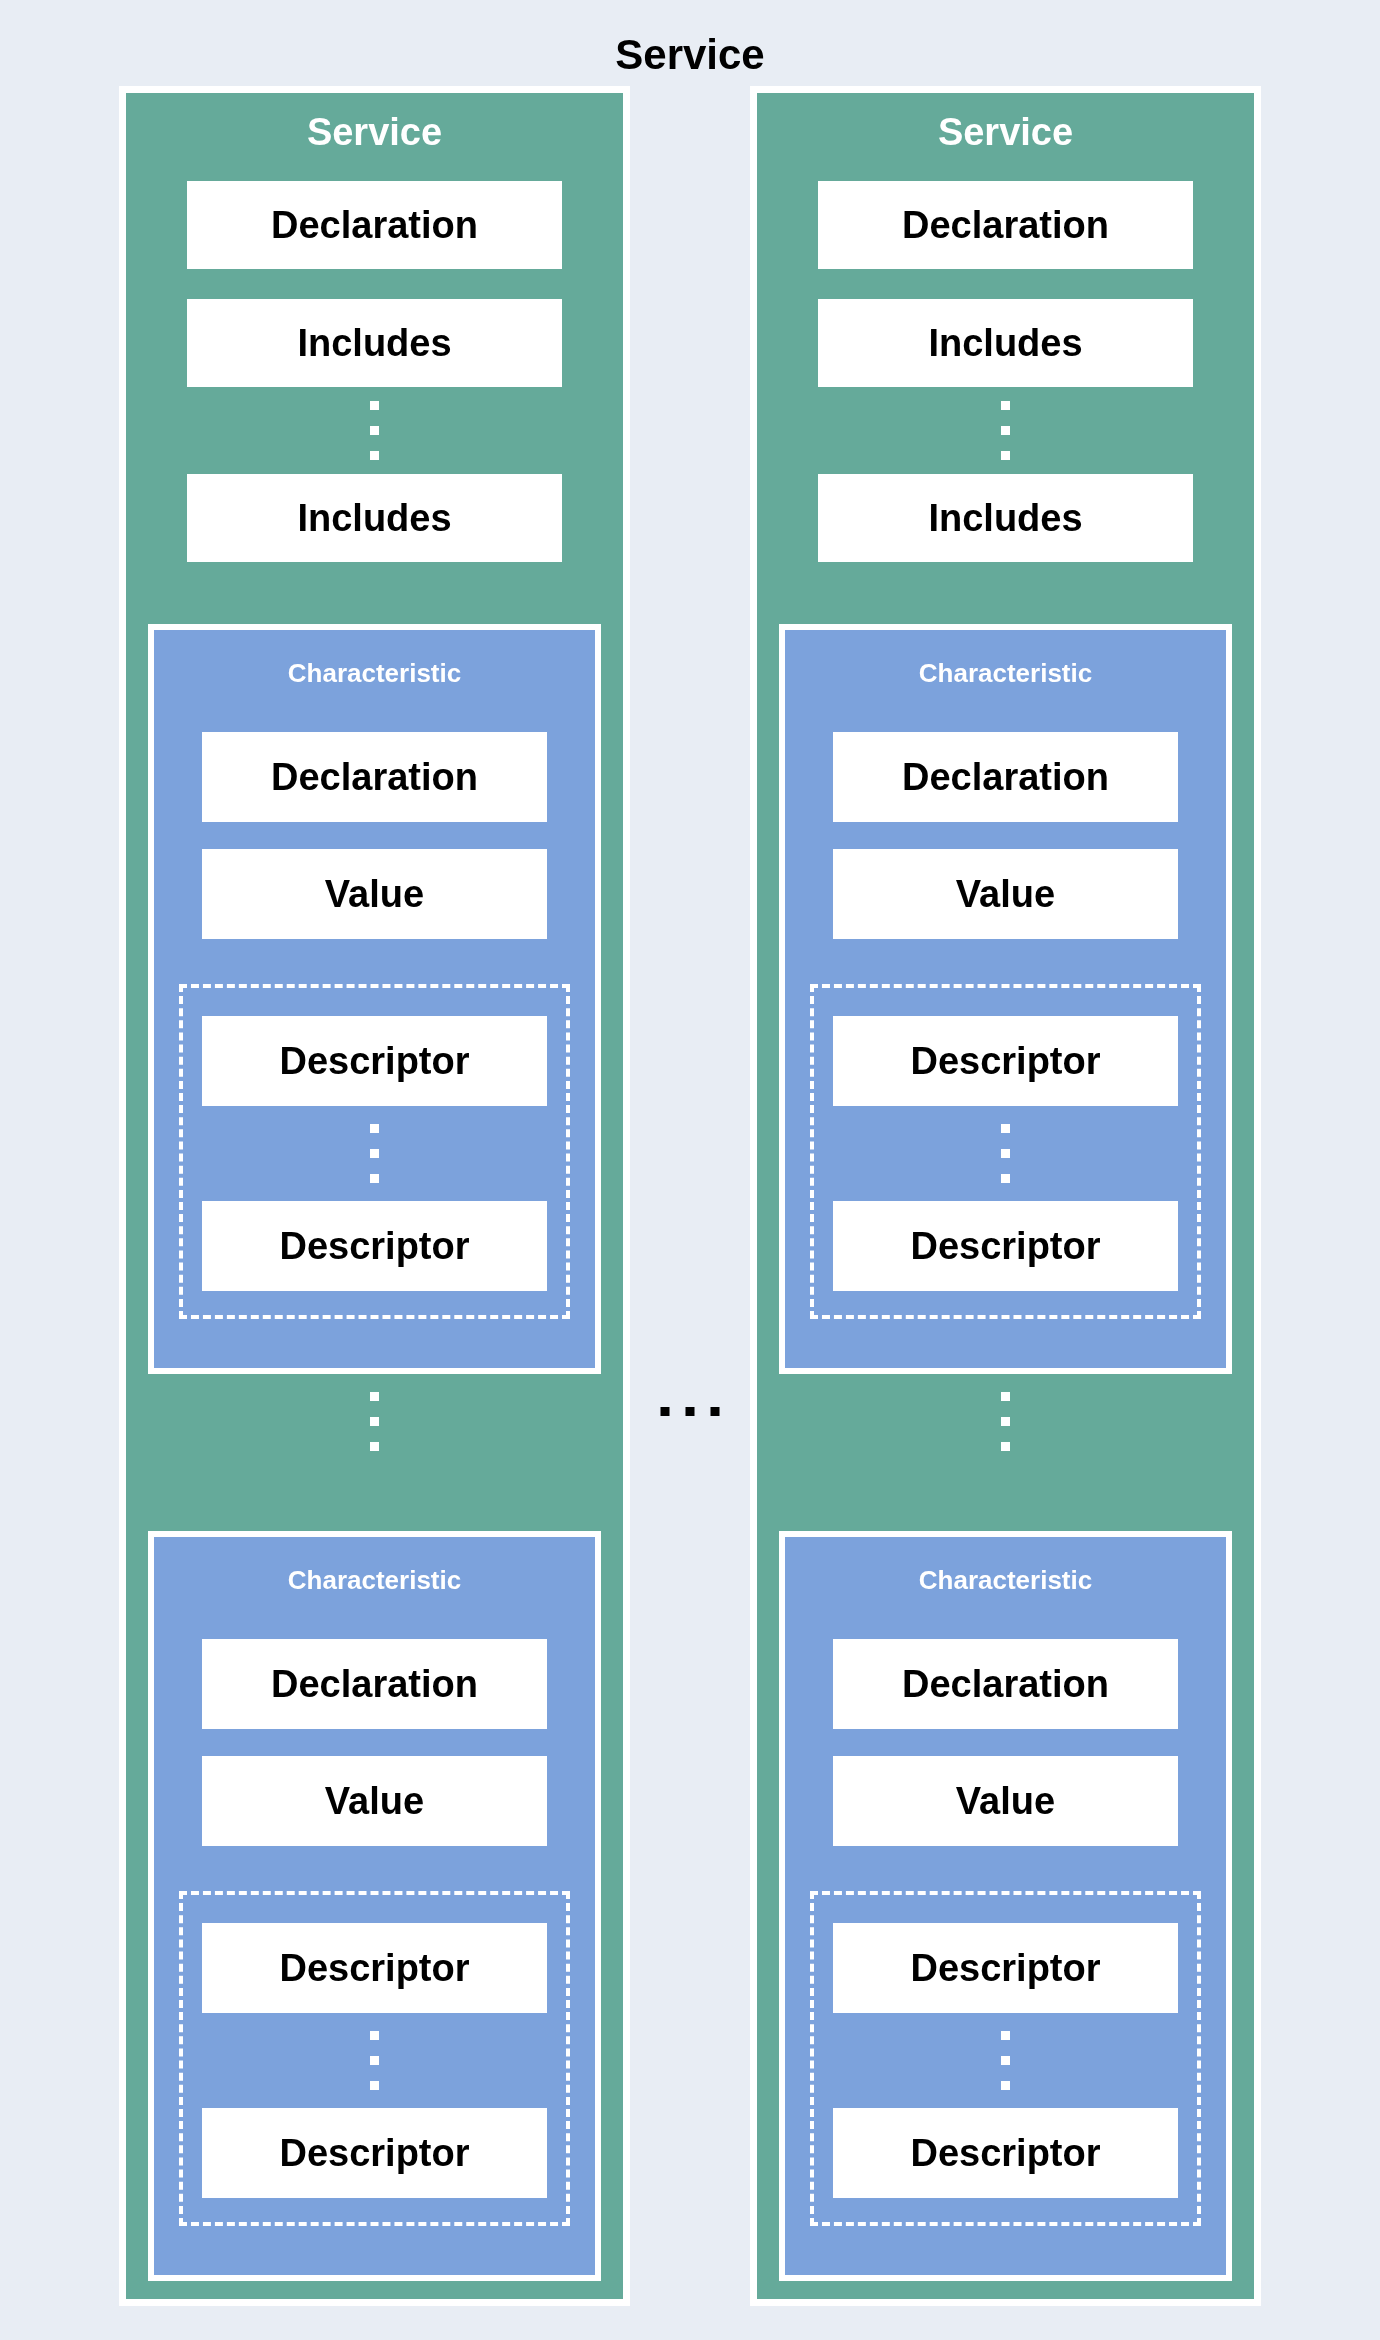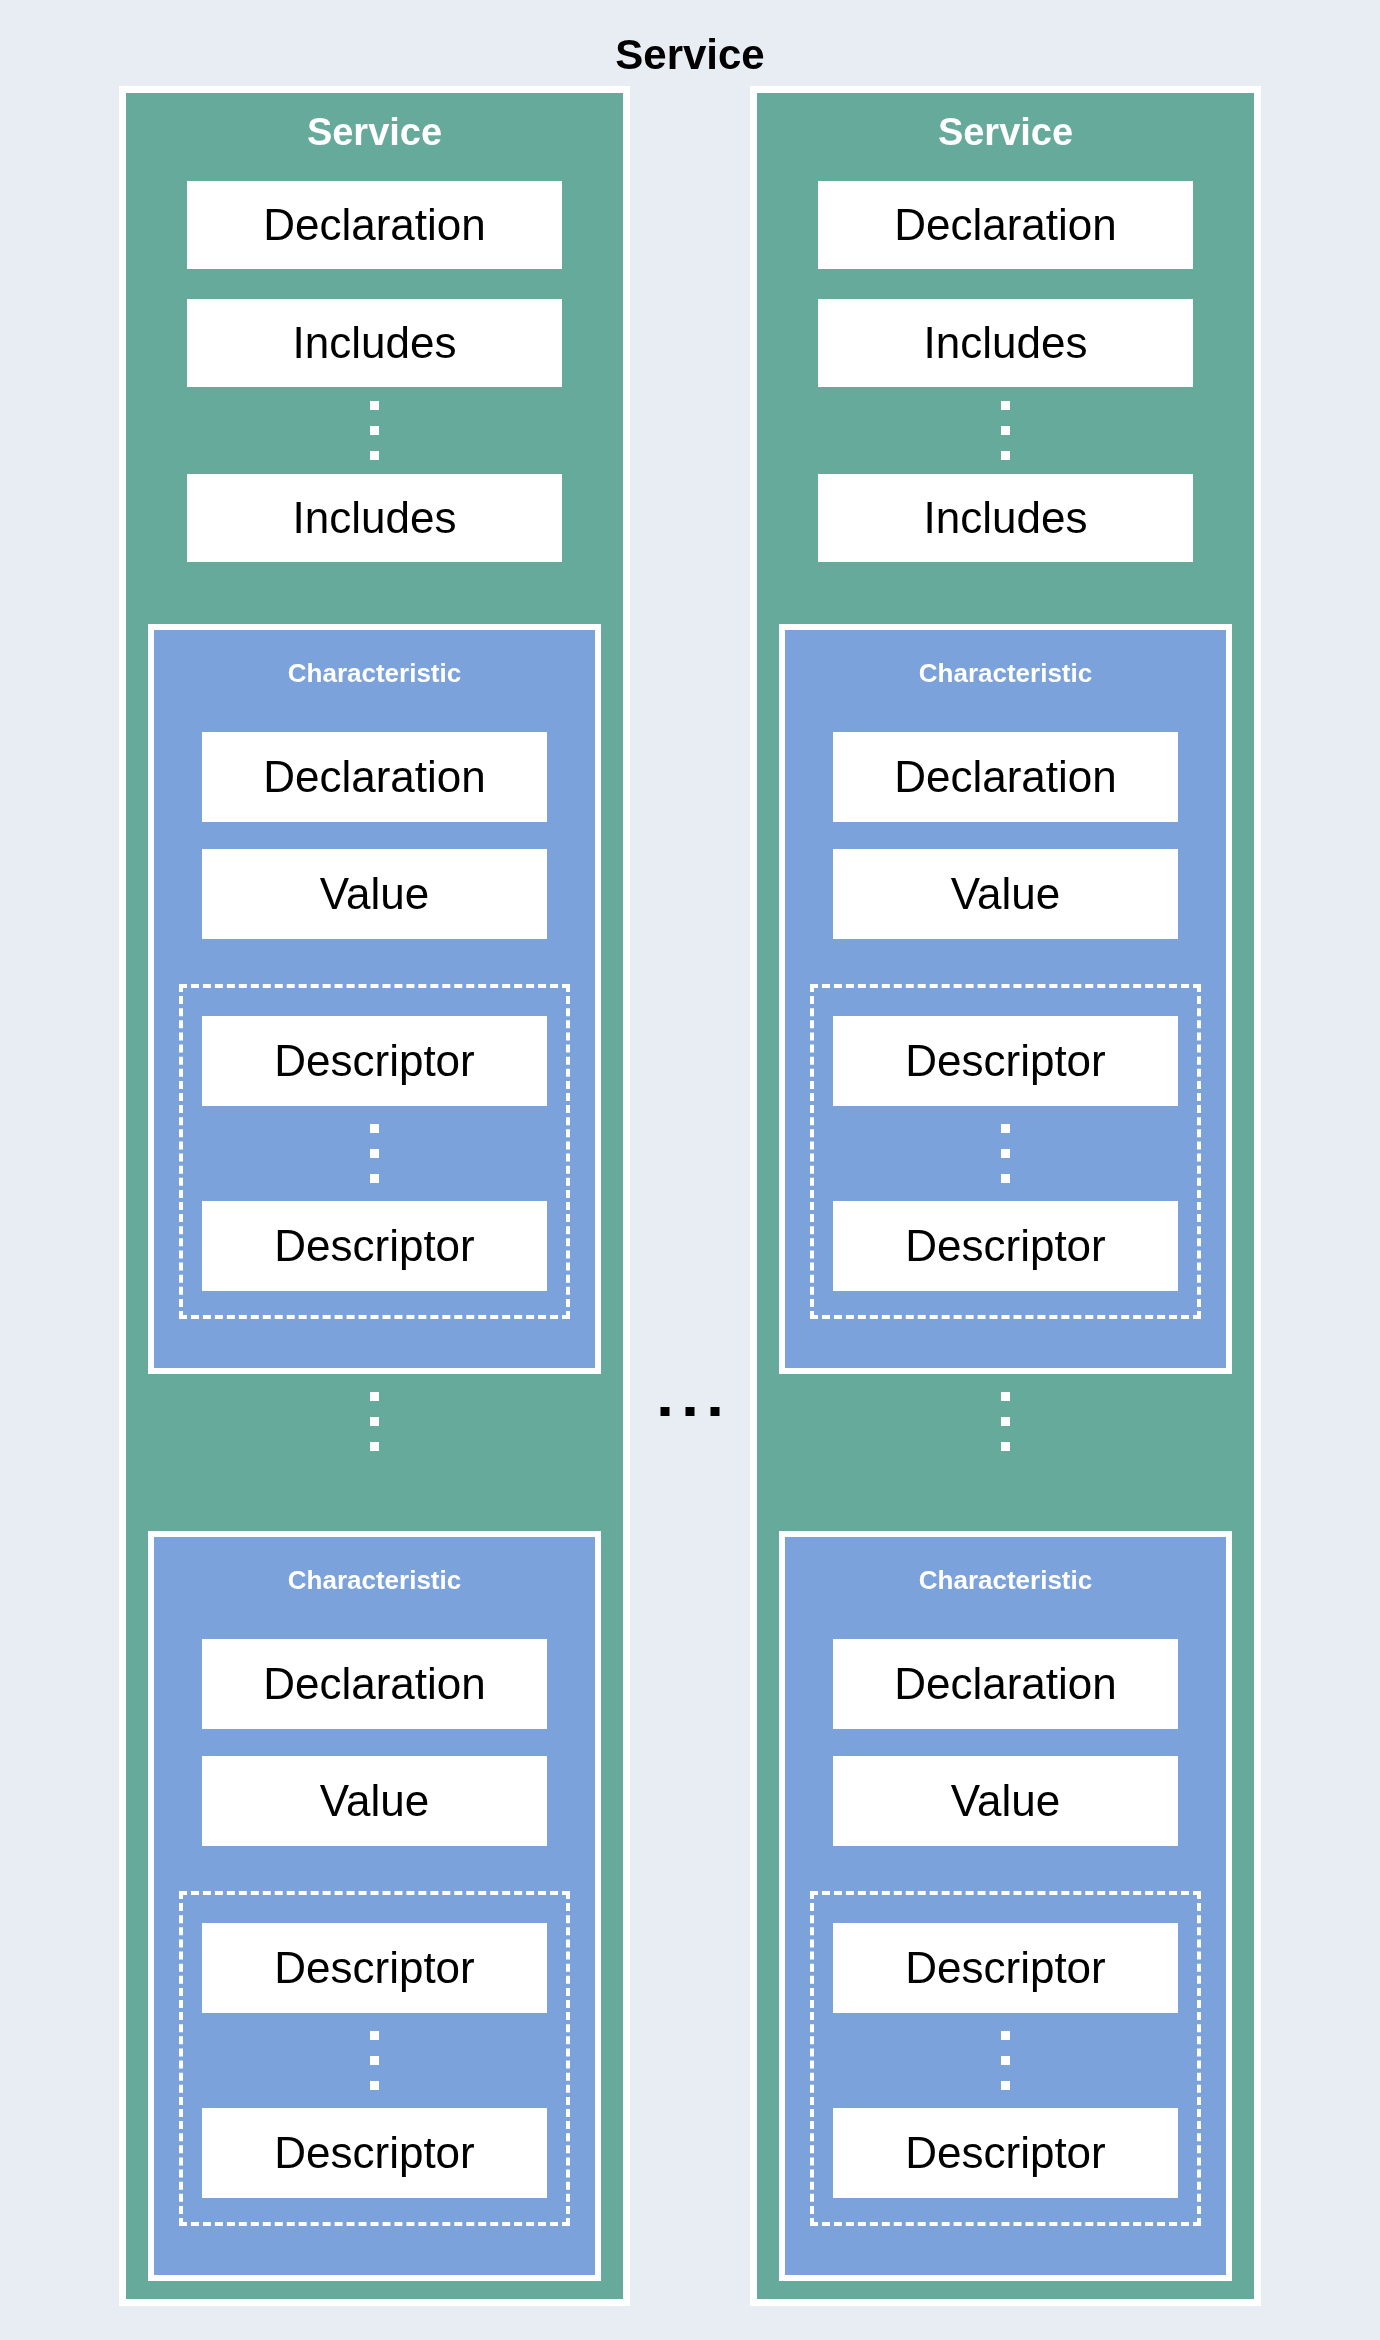--- a/index.html
+++ b/index.html
@@ -53,21 +53,22 @@
     line-height: 46px;
     font-weight: bold;
     color: var(--text-light);
   }
   .wbox {
     background: var(--box-fill);
     color: var(--text-dark);
     display: flex;
     align-items: center;
     justify-content: center;
-    font-size: 44px;
+    font-size: 38px;
+    font-weight: bold;
   }
   .wbox.wide { width: 375px; height: 88px; }
   .wbox.mid  { width: 345px; height: 90px; }
   .service > .decl { margin-top: 26px; }
   .service > .inc-first { margin-top: 30px; }
   .characteristic {
     width: 453px;
     border: 6px solid var(--border-light);
     background: var(--characteristic-fill);
     display: flex;

